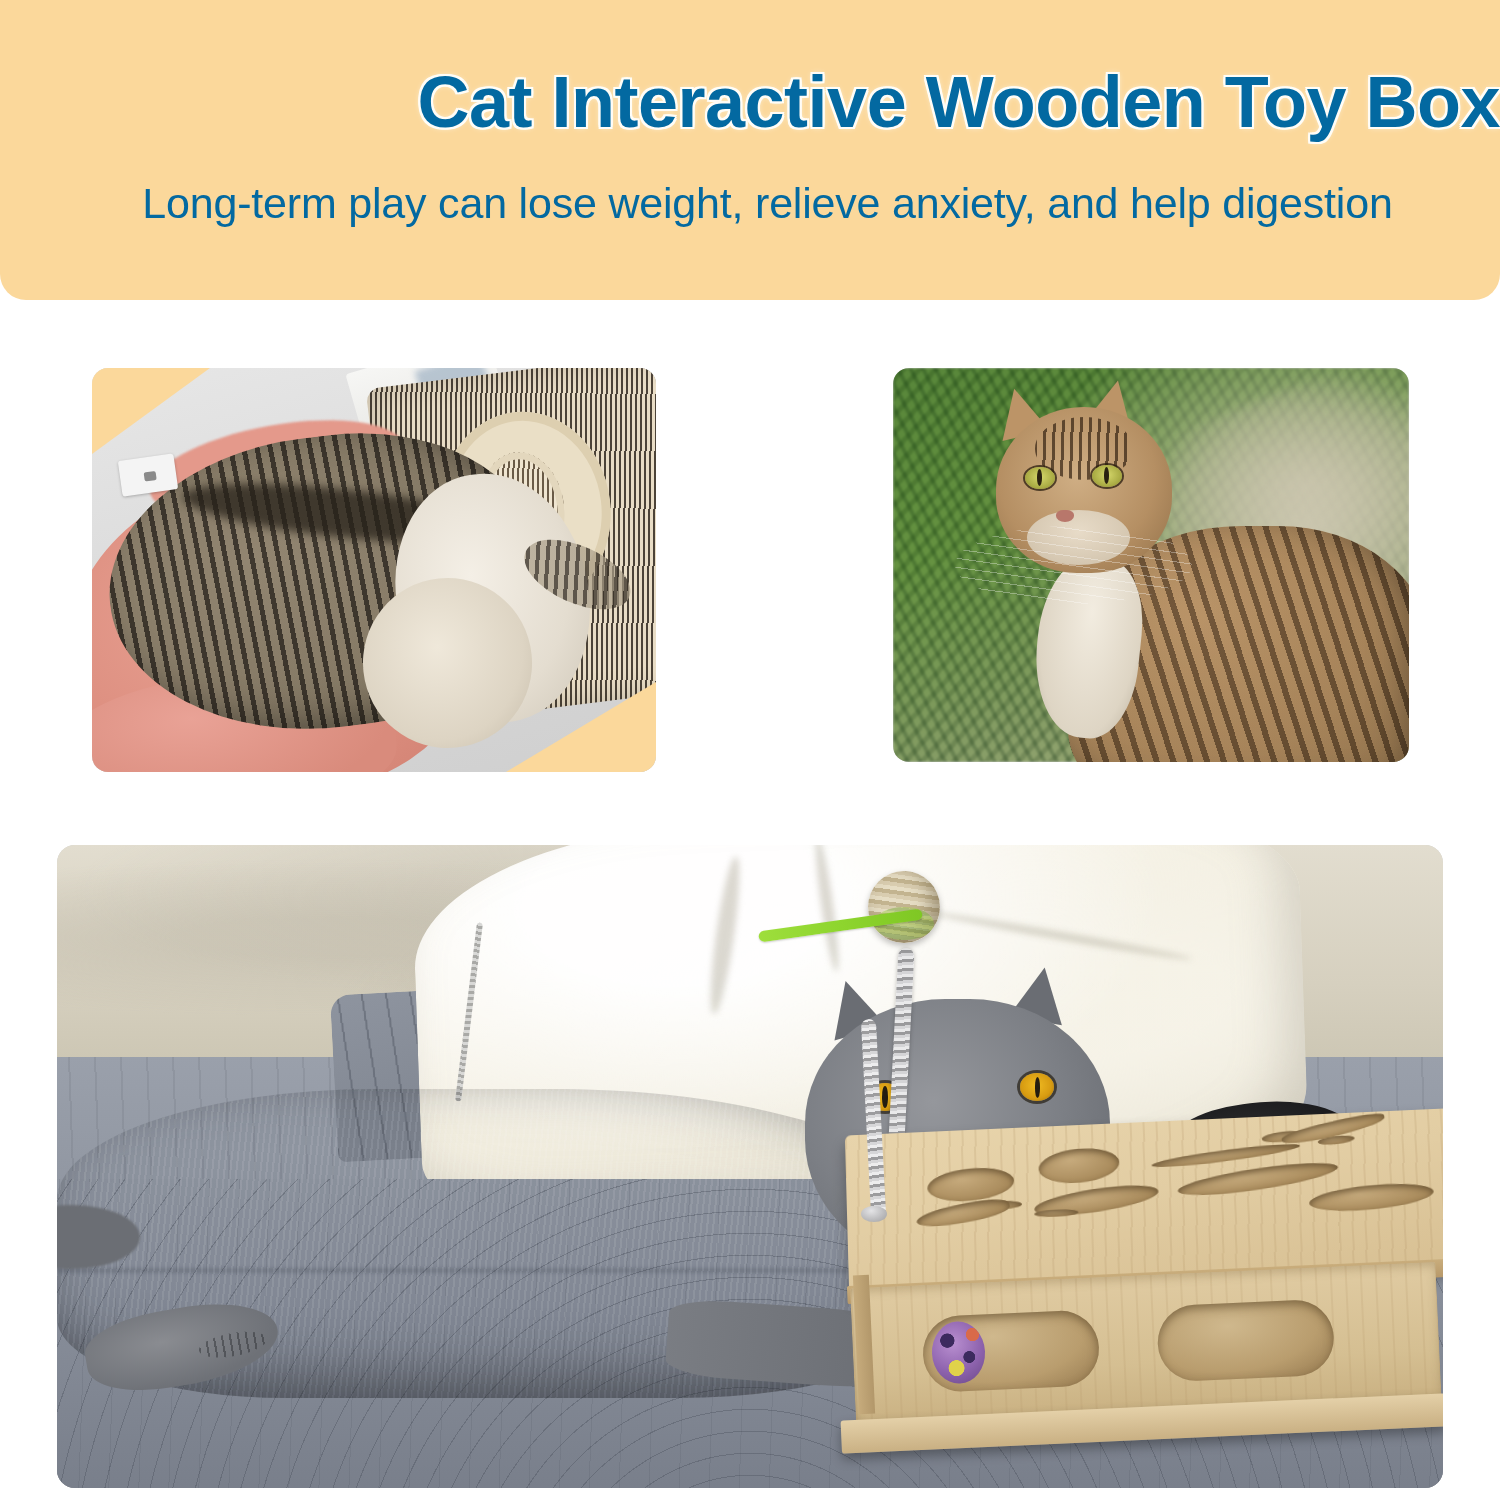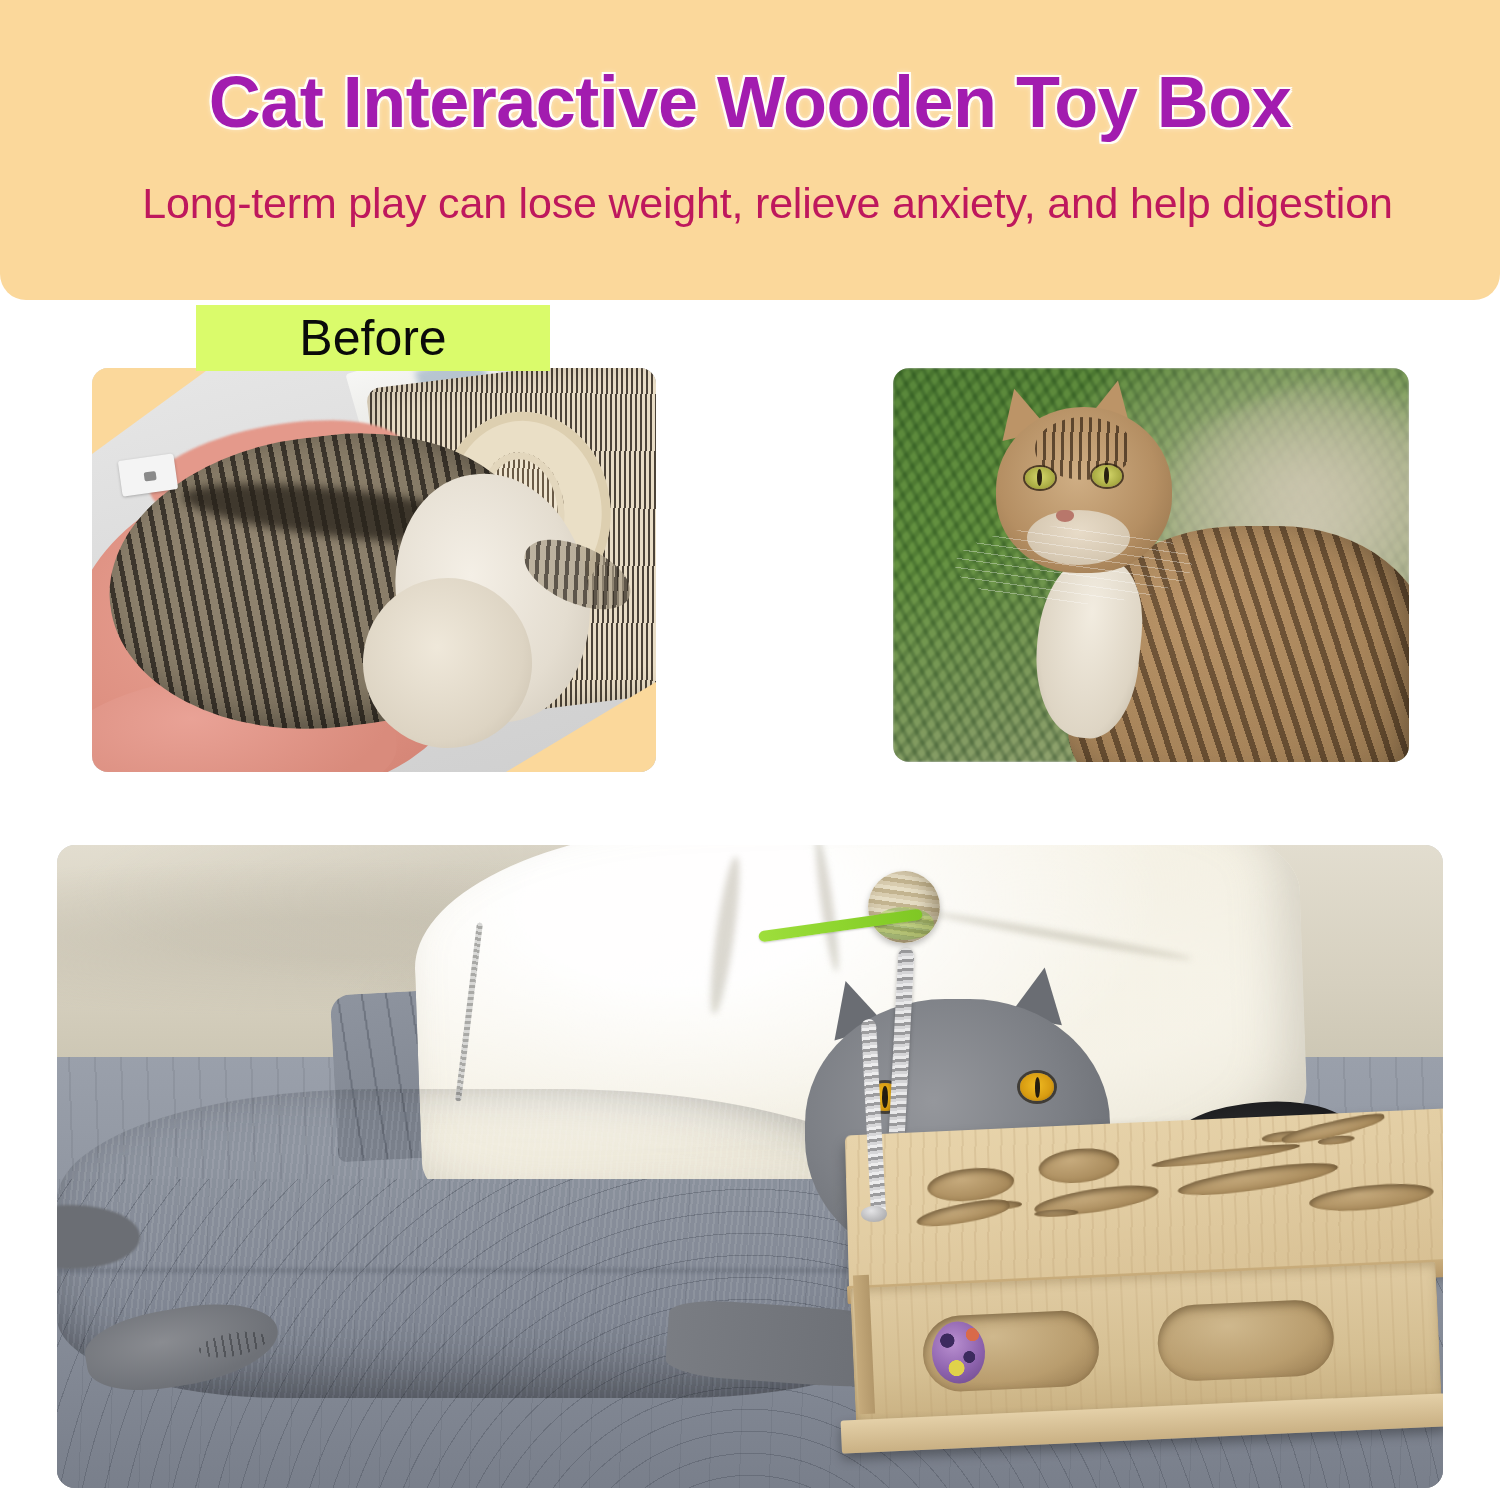--- a/index.html
+++ b/index.html
@@ -34,44 +34,44 @@
     position: absolute;
     left: 0; right: 0; bottom: 0;
     height: 4px;
     background: rgba(255,255,255,0.0);
   }
 
   .title-main {
     position: absolute;
     left: 0; right: 0;
     top: 64px;
-    text-align: center;
+    text-align: right;
     font-size: 72px;
     line-height: 1.06;
     font-weight: 700;
-    color: #a21caf;
+    color: #0369a1;
     letter-spacing: -0.5px;
     text-shadow:
        2px 0 0 #fffdf7, -2px 0 0 #fffdf7,
        0 2px 0 #fffdf7, 0 -2px 0 #fffdf7,
        2px 2px 0 #fffdf7, -2px 2px 0 #fffdf7,
        2px -2px 0 #fffdf7, -2px -2px 0 #fffdf7,
        0 0 6px rgba(255,253,247,0.95);
     white-space: nowrap;
   }
 
   .title-sub {
     position: absolute;
     left: 0; right: 0;
     top: 180px;
     text-align: center;
     font-size: 43px;
     line-height: 1.1;
     font-weight: 400;
-    color: #be185d;
+    color: #0369a1;
     letter-spacing: -0.2px;
     white-space: nowrap;
     padding-left: 35px;
   }
 
   
   .label-chip {
     position: absolute;
     height: 66px;
     background: #dafb6b;
@@ -749,21 +749,20 @@
 </head>
 <body>
 
 <div id="page">
 
   <div class="header-banner">
     <div class="title-main">Cat Interactive Wooden Toy Box</div>
     <div class="title-sub">Long-term play can lose weight, relieve anxiety, and help digestion</div>
   </div>
 
-  <div class="label-chip label-before">Before</div>
 
   <div class="photo photo-before">
     <div class="bf-table"></div>
     <div class="bf-window"></div>
     <div class="bf-bluebit"></div>
     <div class="bf-floor"></div>
     <div class="bf-scratcher">
       <div class="bf-scratch-arc1"></div>
       <div class="bf-scratch-arc2"></div>
     </div>

